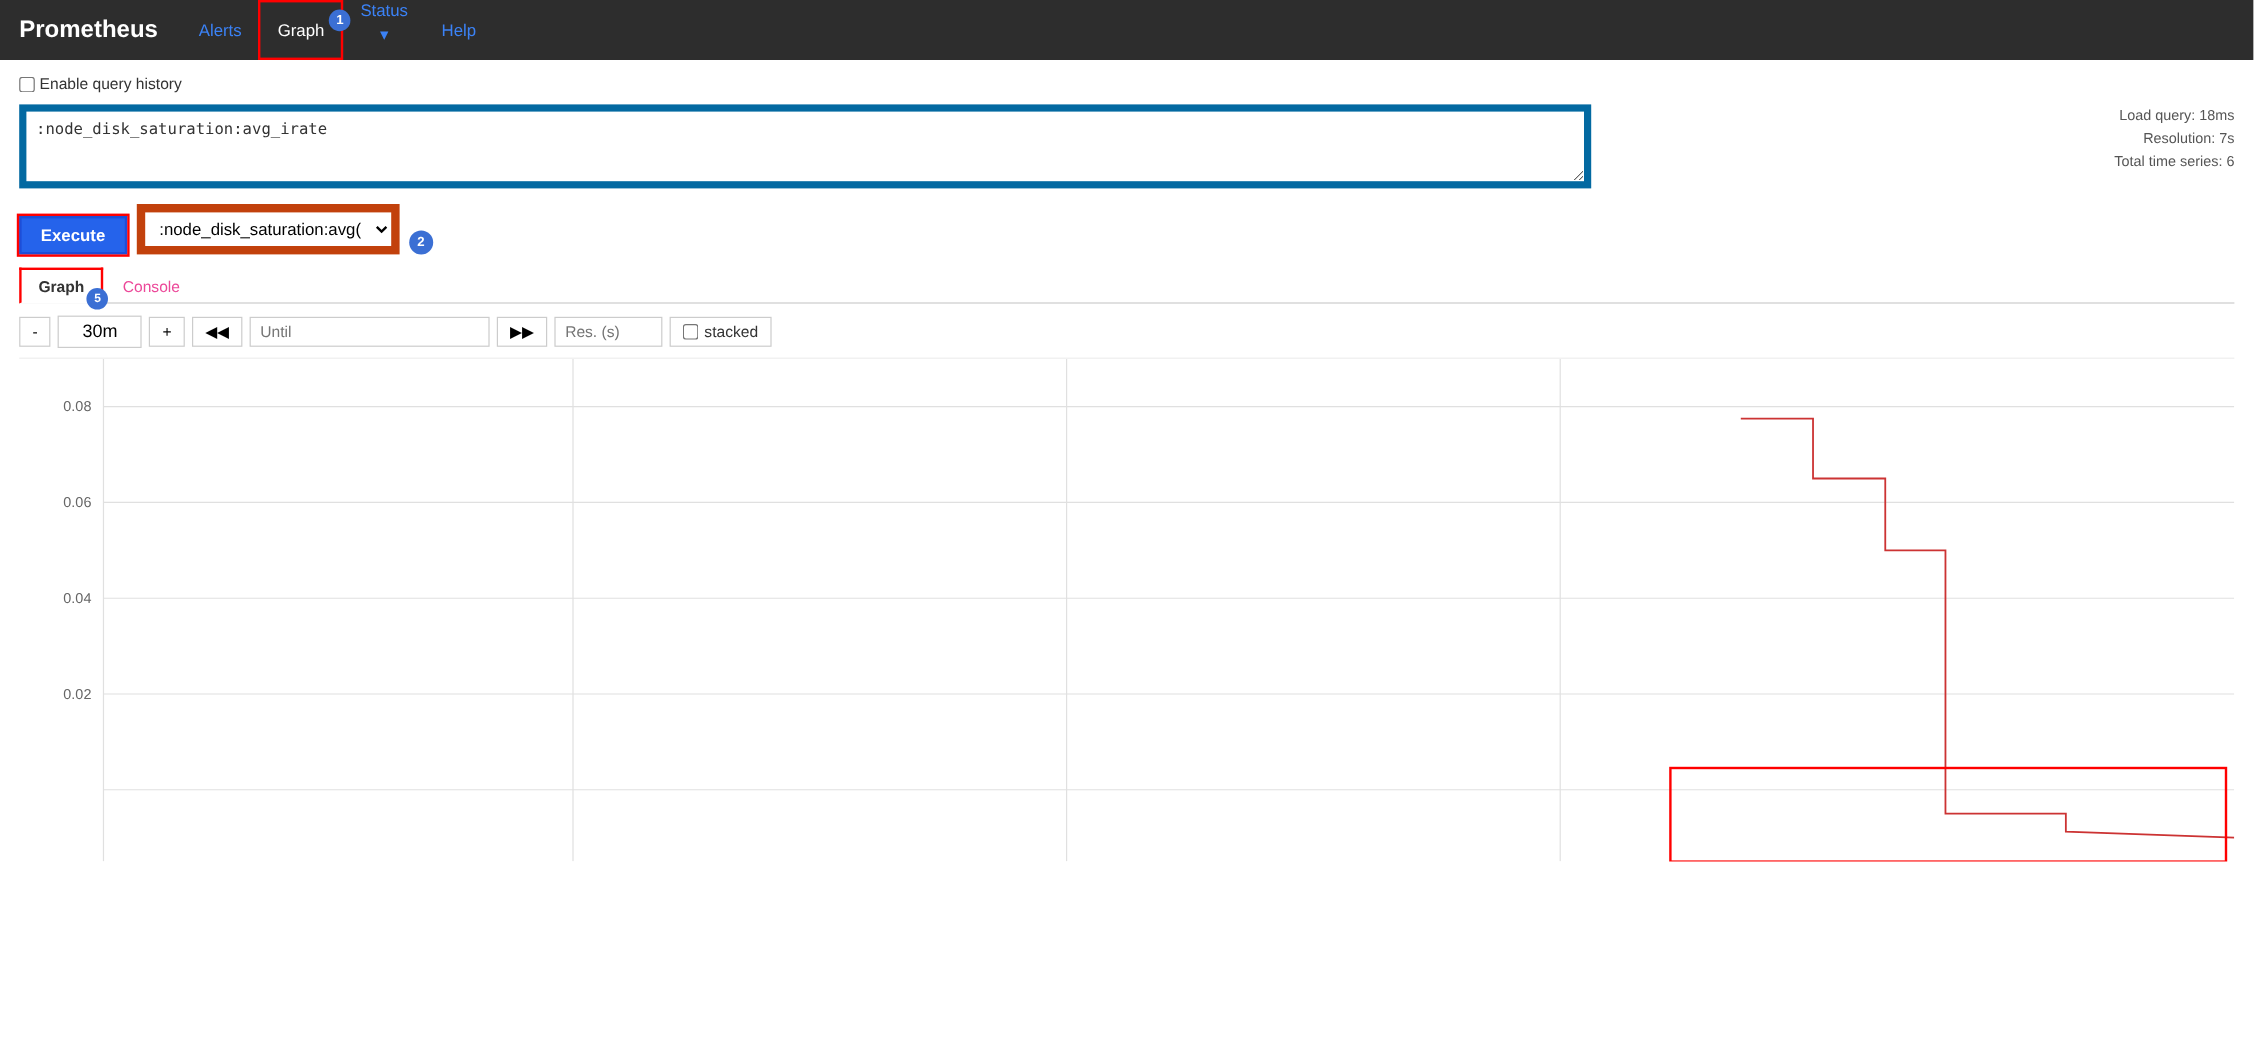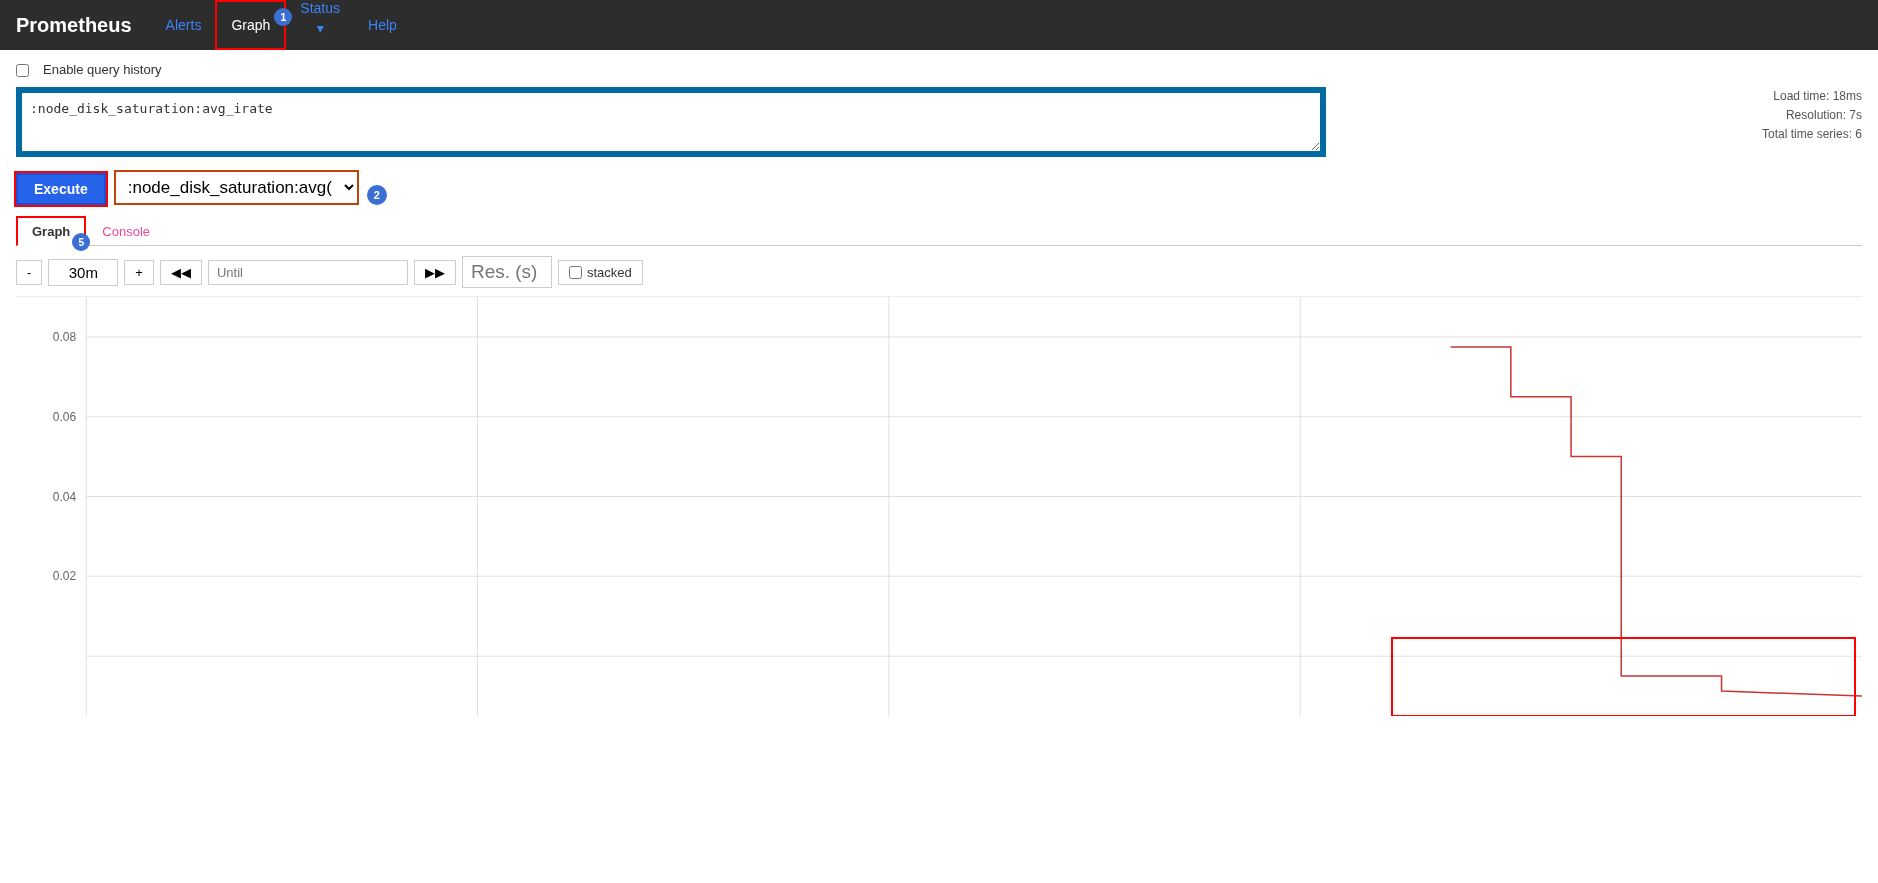--- a/index.html
+++ b/index.html
@@ -54,21 +54,21 @@
     }
 
     
     .main {
       padding: 12px 16px;
     }
 
     .enable-history-row {
       display: flex;
       align-items: flex-end;
-      gap: 14px;
+      gap: 4px;
       margin-bottom: 10px;
       font-size: 13px;
     }
     .enable-history-row input[type=checkbox] { cursor: pointer; }
     .query-textarea {
       width: 100%;
       max-width: 1310px;
       height: 70px;
       border: 6px solid #0369a1;
       padding: 8px;
@@ -99,23 +99,23 @@
       background: #2563eb;
       color: #fff;
       border: 2px solid #1d4ed8;
       padding: 6px 16px;
       font-size: 14px;
       cursor: pointer;
       font-weight: bold;
       outline: 2px solid red;
     }
     .time-range-select {
-      border: 2px solid #c2410c;
+      border: 7px solid #c2410c;
       padding: 5px 8px;
-      font-size: 17px;
+      font-size: 14px;
       cursor: pointer;
       min-width: 180px;
       background: #fff;
     }
     .badge-circle-2 {
       width: 20px;
       height: 20px;
       background: #3b6fd4;
       border-radius: 50%;
       color: #fff;
@@ -201,21 +201,21 @@
     .until-input {
       border: 1px solid #ccc;
       padding: 4px 8px;
       font-size: 13px;
       width: 200px;
       color: #999;
     }
     .res-input {
       border: 1px solid #ccc;
       padding: 4px 8px;
-      font-size: 19px;
+      font-size: 13px;
       width: 90px;
       color: #6d28d9;
     }
     .stacked-label {
       display: flex;
       align-items: center;
       gap: 5px;
       border: 1px solid #ccc;
       padding: 4px 10px;
       cursor: pointer;
@@ -262,21 +262,21 @@
 <div class="main">
 
   <div class="enable-history-row">
     <input type="checkbox" style="">
     <label>Enable query history</label>
   </div>
 
   <div style="position:relative; margin-bottom:10px;">
     <textarea class="query-textarea" style="">:node_disk_saturation:avg_irate</textarea>
     <div class="load-info">
-      <div>Load time: 18ms</div>
+      <div>Load query: 18ms</div>
       <div>Resolution: 7s</div>
       <div>Total time series: 6</div>
     </div>
   </div>
 
   <div class="execute-row">
     <button class="btn-execute">Execute</button>
     <select class="time-range-select"><option>:node_disk_saturation:avg(</option></select>
     <span class="badge-circle-2">2</span>
   </div>

